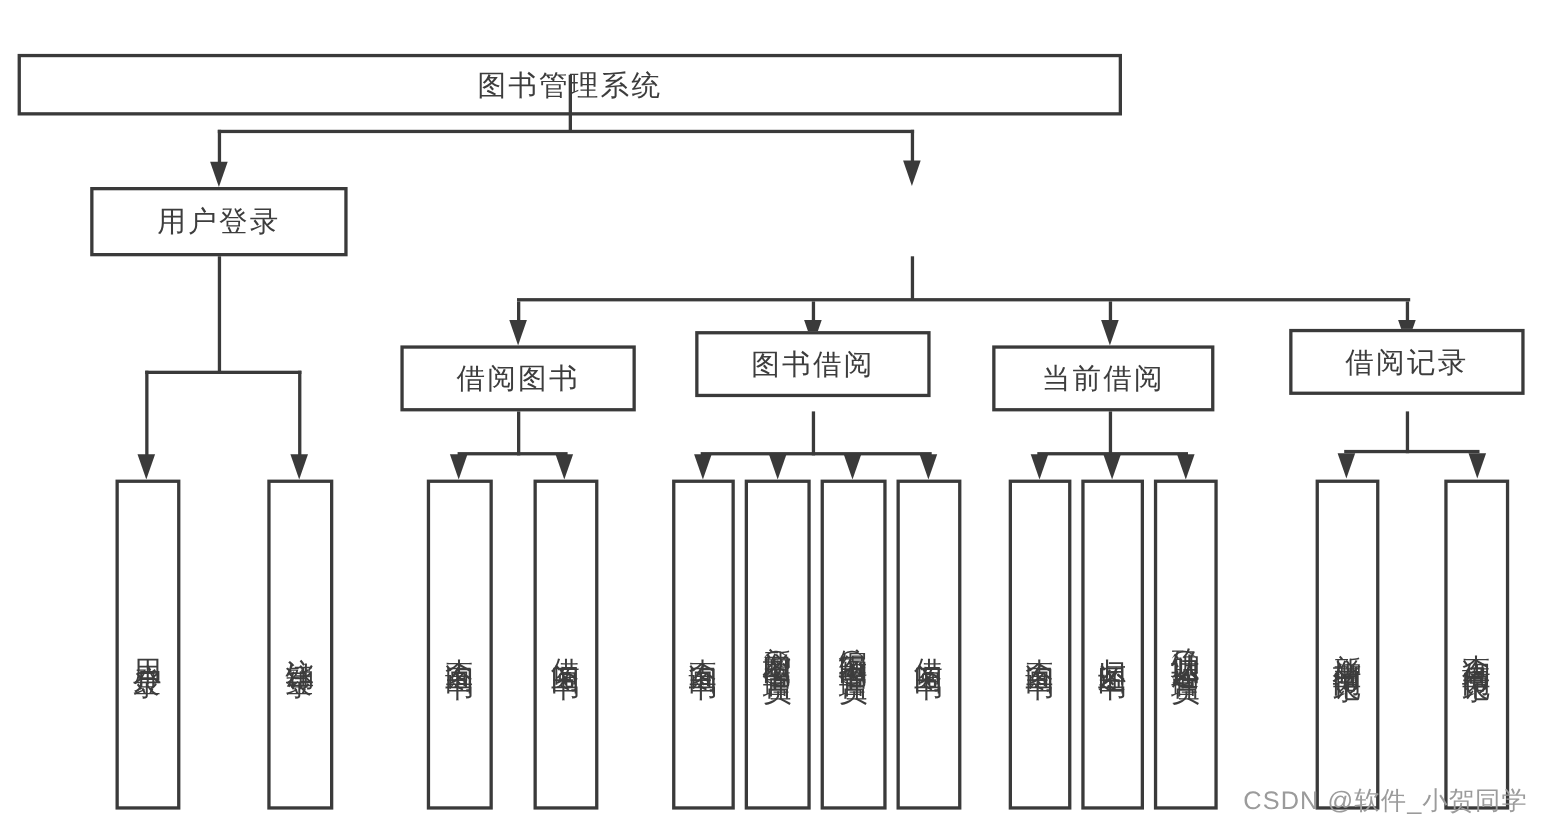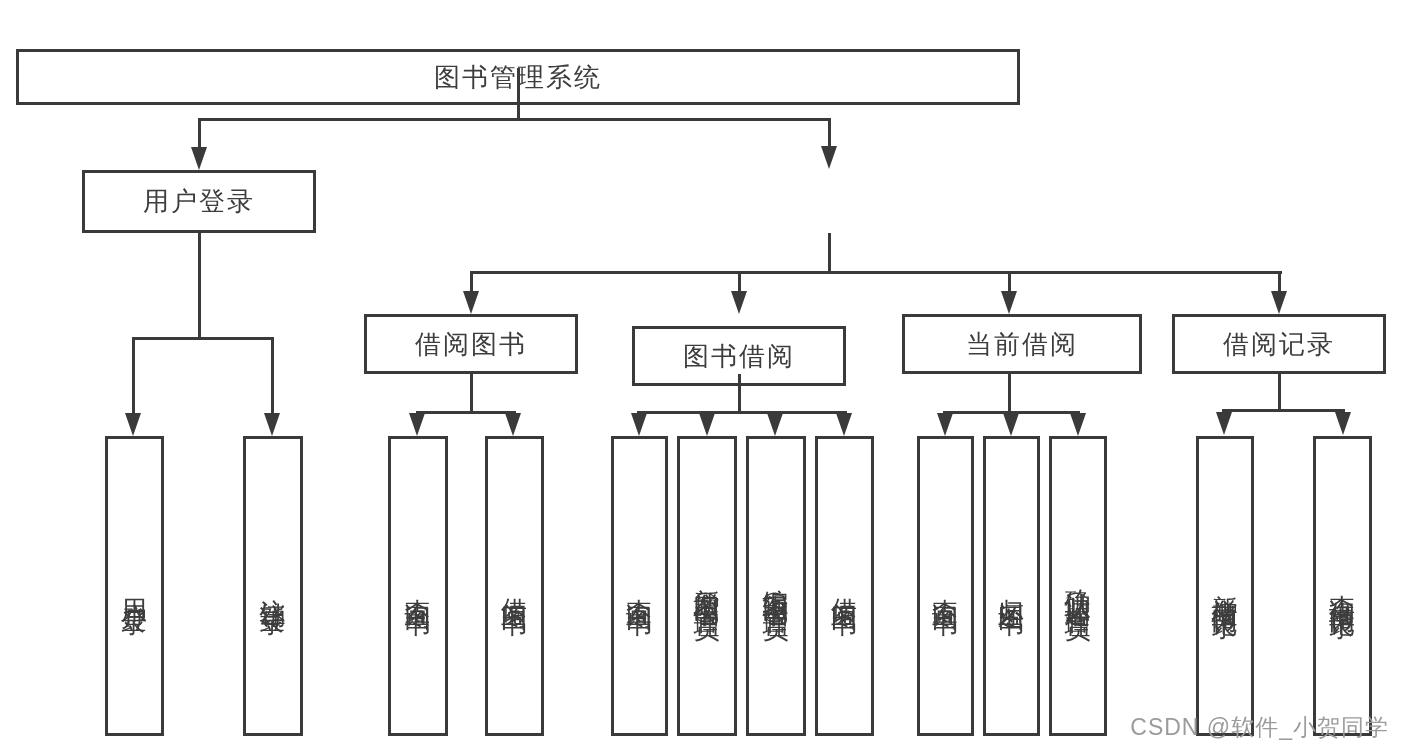--- a/index.html
+++ b/index.html
@@ -84,23 +84,23 @@
   <div class="vline" style="left:470px; top:274px; width:3px; height:18px;"></div>
   <div class="arrow" style="left:463px; top:291px;"></div>
   <div class="vline" style="left:738px; top:274px; width:3px; height:18px;"></div>
   <div class="arrow" style="left:731px; top:291px;"></div>
   <div class="vline" style="left:1008px; top:274px; width:3px; height:18px;"></div>
   <div class="arrow" style="left:1001px; top:291px;"></div>
   <div class="vline" style="left:1278px; top:274px; width:3px; height:18px;"></div>
   <div class="arrow" style="left:1271px; top:291px;"></div>
 
   <div class="box" style="left:364px; top:314px; width:214px; height:60px;">借阅图书</div>
-  <div class="box" style="left:632px; top:326px; width:214px; height:60px;">图书借阅</div>
-  <div class="box" style="left:902px; top:314px; width:240px; height:60px;">当前借阅</div>
-  <div class="box" style="left:1172px; top:314px; width:214px; height:60px;">借阅记录</div>
+  <div class="box" style="left:632px; top:301px; width:214px; height:60px;">图书借阅</div>
+  <div class="box" style="left:902px; top:314px; width:202px; height:60px;">当前借阅</div>
+  <div class="box" style="left:1172px; top:299px; width:214px; height:60px;">借阅记录</div>
 
   <div class="vline" style="left:470px; top:374px; width:3px; height:40px;"></div>
   <div class="hline" style="left:416px; top:411px; width:100px; height:3px;"></div>
   <div class="arrow" style="left:409px; top:413px;"></div>
   <div class="arrow" style="left:505px; top:413px;"></div>
 
   <div class="vline" style="left:738px; top:374px; width:3px; height:40px;"></div>
   <div class="hline" style="left:637px; top:411px; width:210px; height:3px;"></div>
   <div class="arrow" style="left:631px; top:413px;"></div>
   <div class="arrow" style="left:699px; top:413px;"></div>

